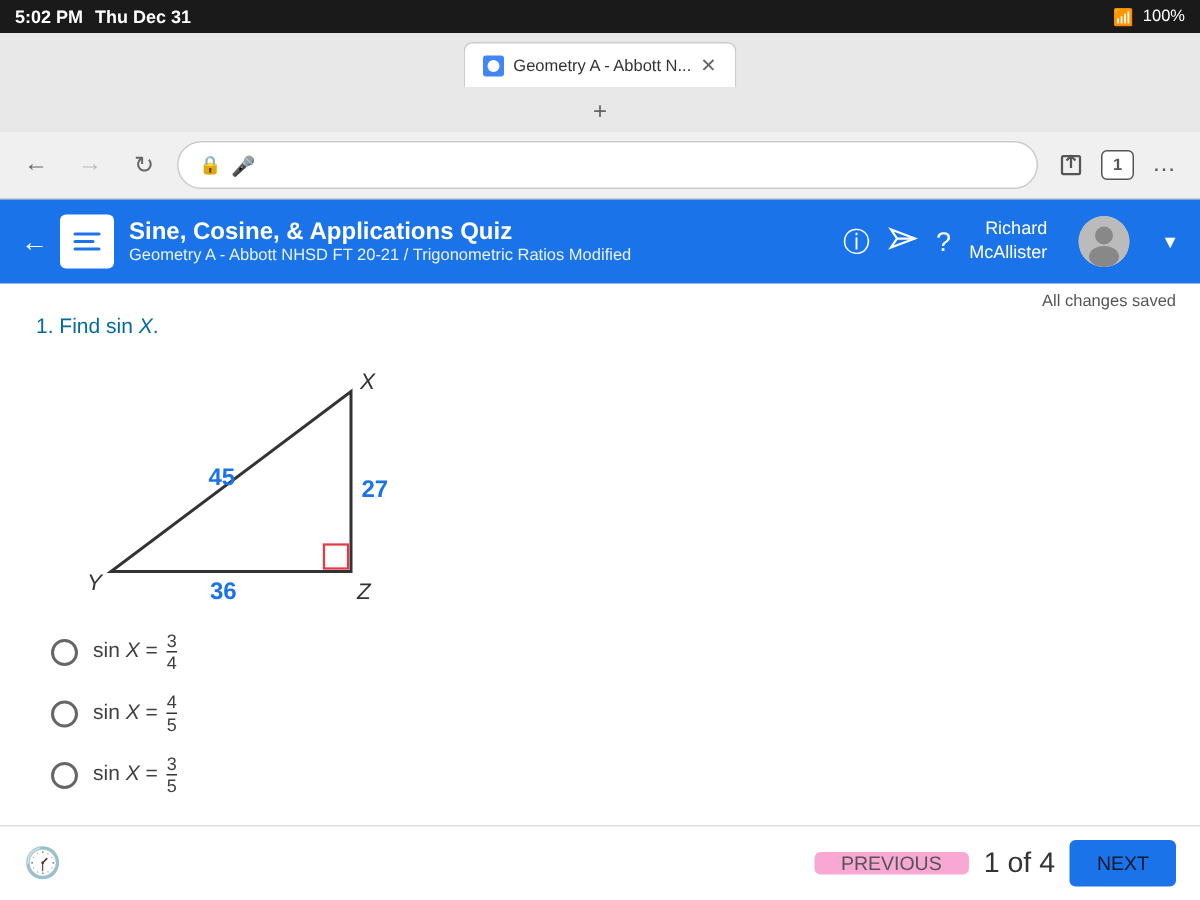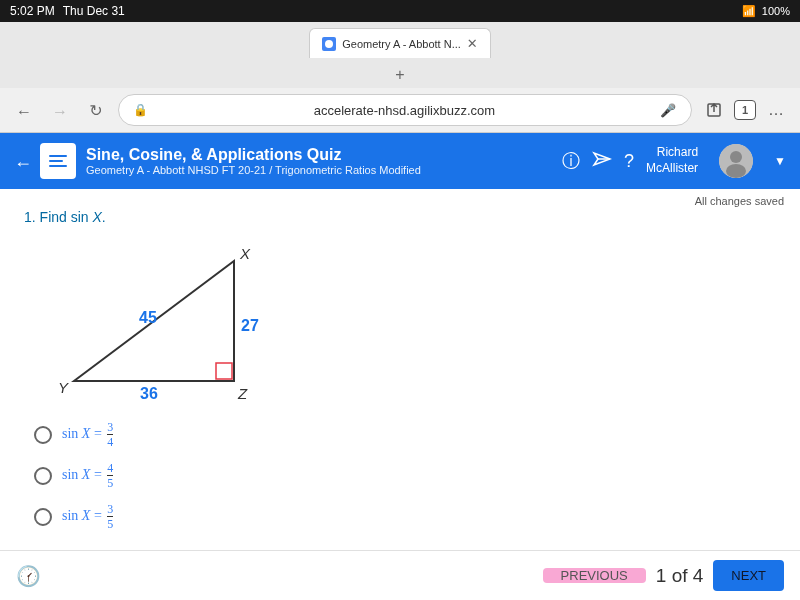--- a/index.html
+++ b/index.html
@@ -9,21 +9,21 @@
     .status-bar {
       background: #1a1a1a;
       color: #fff;
       font-size: 12px;
       height: 22px;
       display: flex;
       align-items: center;
       justify-content: space-between;
       padding: 0 10px;
     }
-    .status-bar-left { display: flex; align-items: center; gap: 8px; }
+    .status-bar-left { display: flex; align-items: center; gap: 8px; font-weight: bold; }
     .status-bar-right { display: flex; align-items: center; gap: 6px; font-size: 11px; }
 
     
     .browser-chrome {
       background: #f0f0f0;
       border-bottom: 1px solid #ccc;
     }
     .browser-tab-bar {
       display: flex;
       align-items: center;
@@ -124,21 +124,21 @@
     
     .answer-choices { display: flex; flex-direction: column; gap: 14px; margin-left: 10px; }
     .answer-choice { display: flex; align-items: center; gap: 10px; }
     .radio-btn {
       width: 18px; height: 18px; border-radius: 50%;
       border: 2px solid #666;
       background: #fff;
       flex-shrink: 0;
       cursor: pointer;
     }
-    .choice-text { font-size: 14px; color: #3b82f6; font-family: Liberation Serif, serif; }
+    .choice-text { font-size: 14px; color: #404040; }
 
     
     .footer {
       position: absolute;
       bottom: 0;
       left: 0;
       right: 0;
       height: 50px;
       background: #fff;
       border-top: 1px solid #e0e0e0;
@@ -211,21 +211,20 @@
       <span class="browser-tab-close">✕</span>
     </div>
     <button class="new-tab-btn">+</button>
   </div>
   <div class="browser-nav">
     <button class="nav-btn">←</button>
     <button class="nav-btn" disabled="">→</button>
     <button class="nav-btn">↻</button>
     <div class="address-bar">
       <span class="lock-icon">🔒</span>
-      <span class="address-bar-text">accelerate-nhsd.agilixbuzz.com</span>
       <span style="font-size:13px;color:#555;">🎤</span>
     </div>
     <div class="browser-actions">
       <button class="browser-action-btn">
         <svg width="18" height="18" viewBox="0 0 18 18" fill="none">
           <rect x="3" y="3" width="12" height="12" rx="1" stroke="#555" stroke-width="1.5" fill="none"></rect>
           <path d="M9 3 L9 11 M6 6 L9 3 L12 6" stroke="#555" stroke-width="1.5" fill="none"></path>
         </svg>
       </button>
       <div class="tab-count-badge">1</div>

